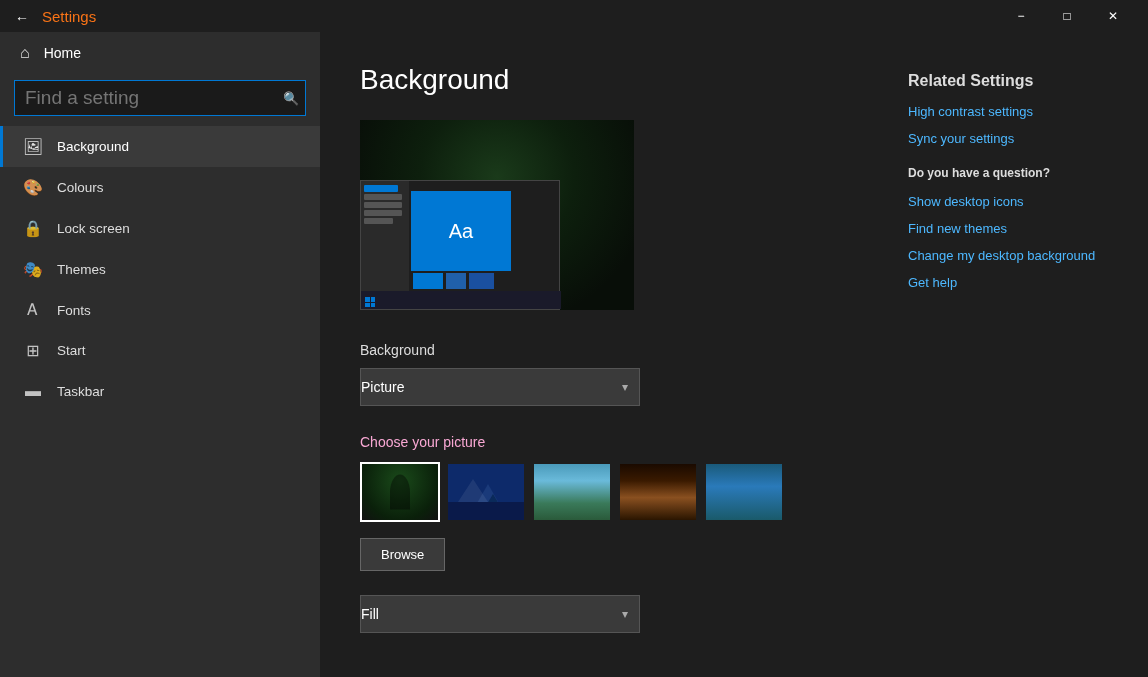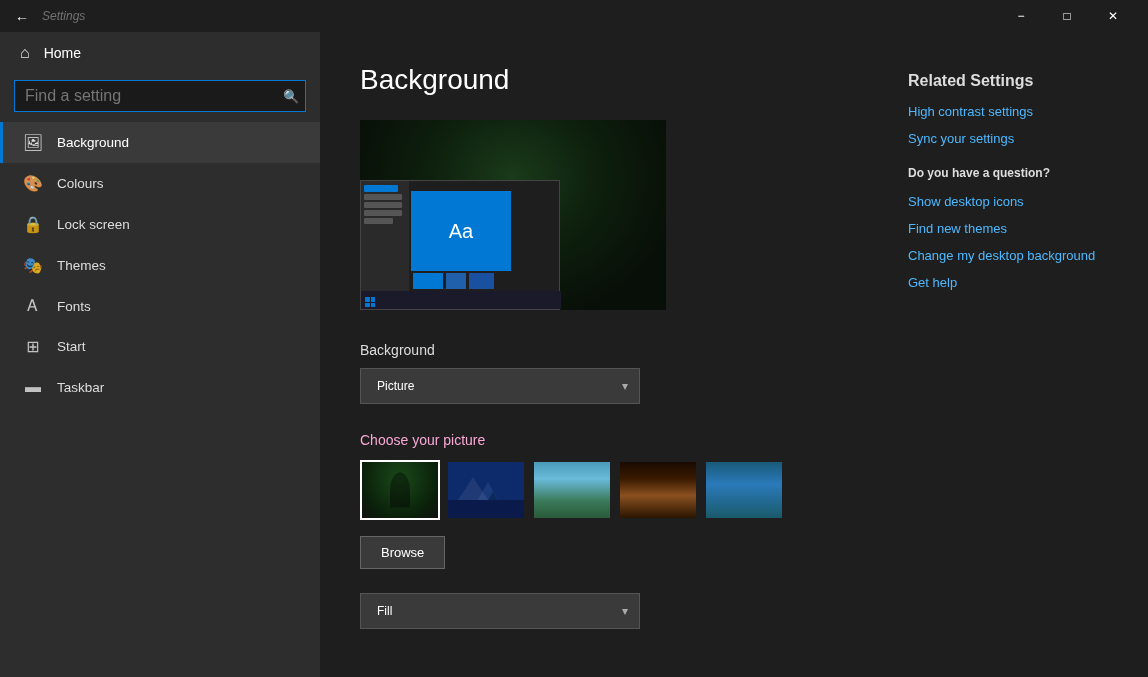--- a/index.html
+++ b/index.html
@@ -28,24 +28,23 @@
       height: 20px;
       cursor: pointer;
       display: flex;
       align-items: center;
       justify-content: center;
       color: #fff;
       font-size: 14px;
       margin-right: 10px;
     }
     .titlebar-title {
-      font-size: 12px;
-      color: #737373;
+      font-size: 15px;
+      color: #f97316;
       flex: 1;
-      font-style: italic;
     }
     .titlebar-controls {
       display: flex;
       gap: 0;
     }
     .titlebar-btn {
       width: 46px;
       height: 32px;
       background: transparent;
       border: none;
@@ -86,21 +85,21 @@
     }
     .search-container {
       padding: 6px 14px 10px;
     }
     .search-box {
       width: 100%;
       background: #1a1a1a;
       border: 1px solid #0078d4;
       color: #fff;
       padding: 6px 28px 6px 10px;
-      font-size: 16px;
+      font-size: 19px;
       outline: none;
       position: relative;
     }
     .search-wrapper {
       position: relative;
       display: flex;
       align-items: center;
     }
     .search-icon-btn {
       position: absolute;
@@ -155,21 +154,21 @@
     }
     .page-title {
       font-size: 28px;
       font-weight: 300;
       color: #fff;
       margin-bottom: 24px;
     }
     
     .preview-container {
       position: relative;
-      width: 306px;
+      width: 274px;
       height: 190px;
       background: #333;
       margin-bottom: 32px;
       overflow: hidden;
     }
     
     .preview-bg-img {
       width: 100%;
       height: 100%;
       background:
@@ -242,22 +241,22 @@
       margin-bottom: 10px;
     }
     .dropdown-container {
       margin-bottom: 28px;
     }
     .dropdown {
       width: 280px;
       background: #3a3a3a;
       border: 1px solid #555;
       color: #fff;
-      padding: 10px 16px;
-      font-size: 12px;
+      padding: 10px 0;
+      font-size: 14px;
       appearance: none;
       cursor: pointer;
       outline: none;
       position: relative;
     }
     .dropdown-wrapper {
       position: relative;
       width: 280px;
     }
     .dropdown-arrow {

